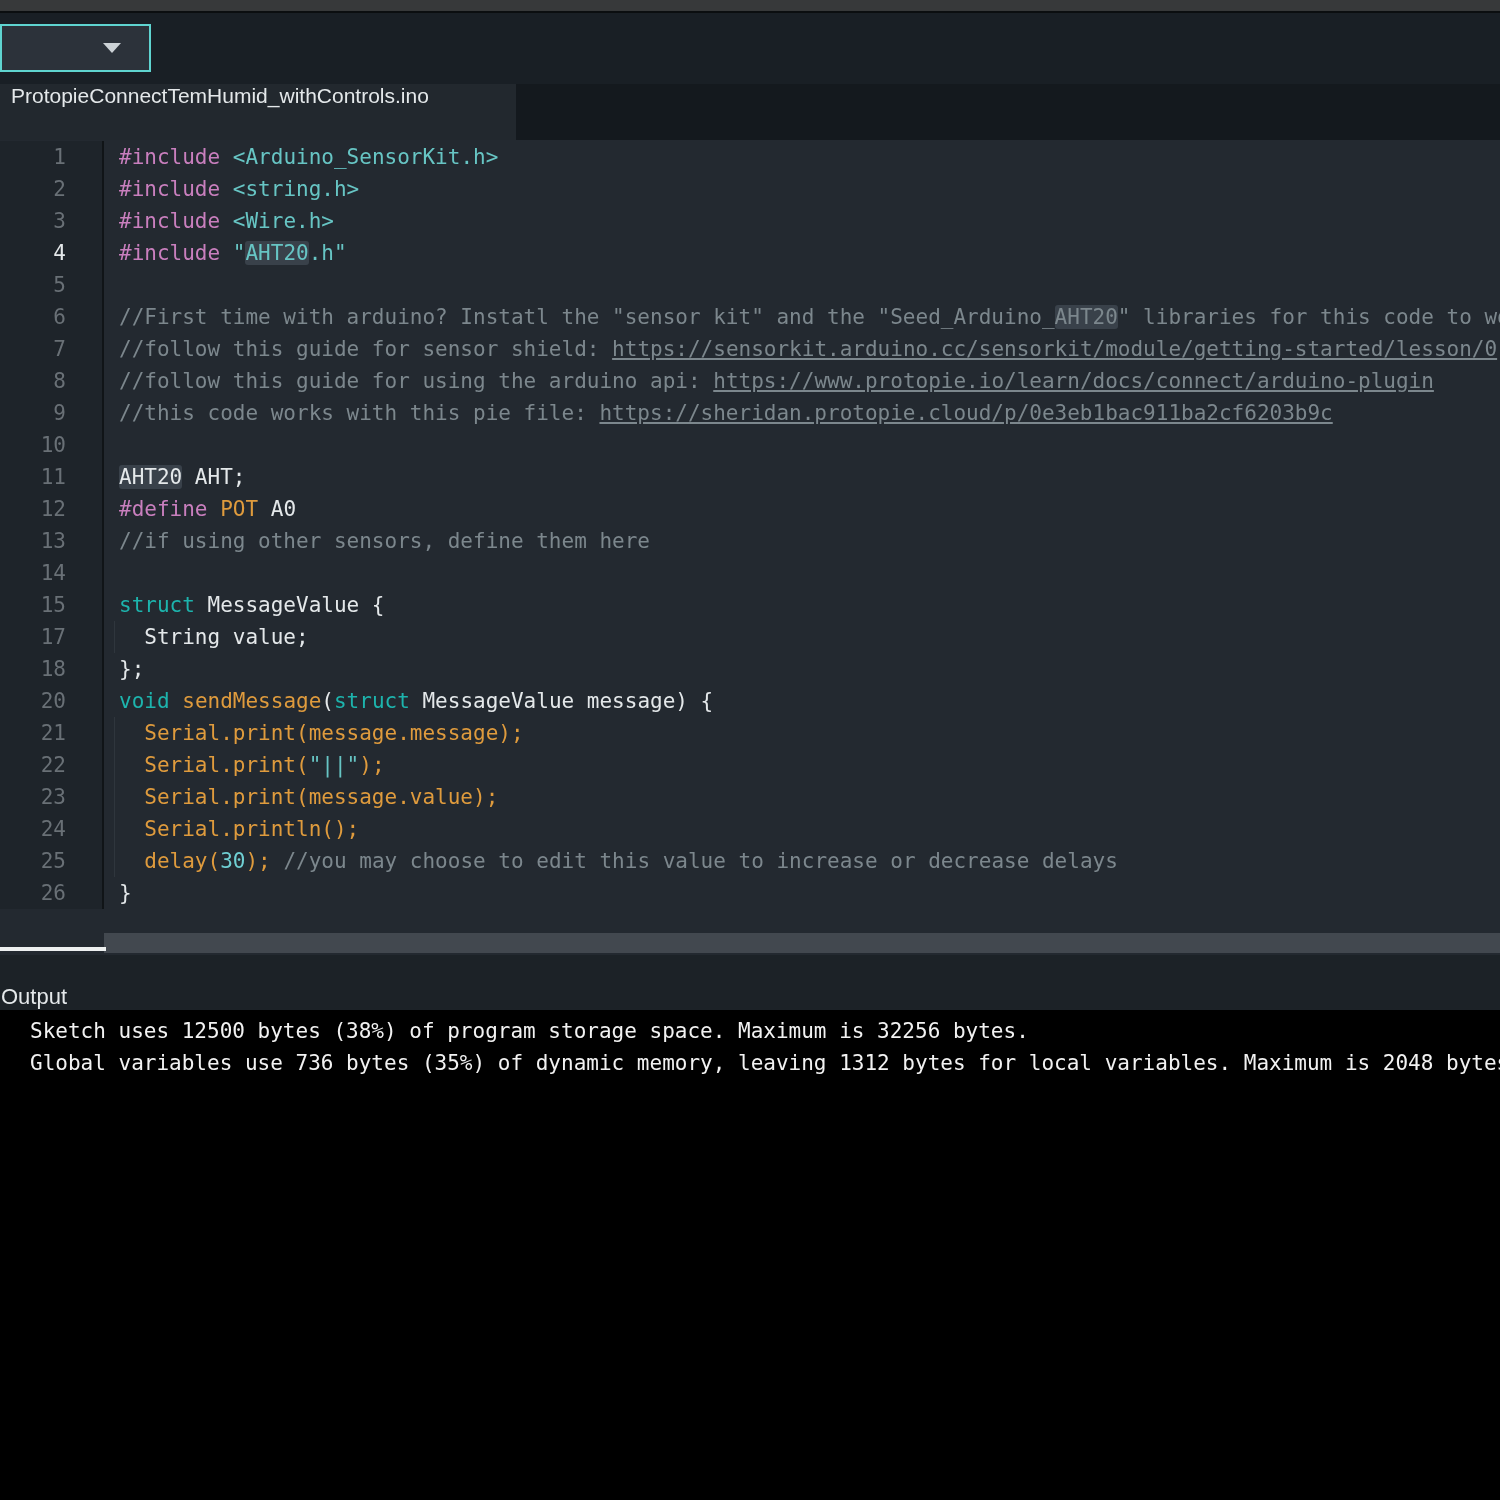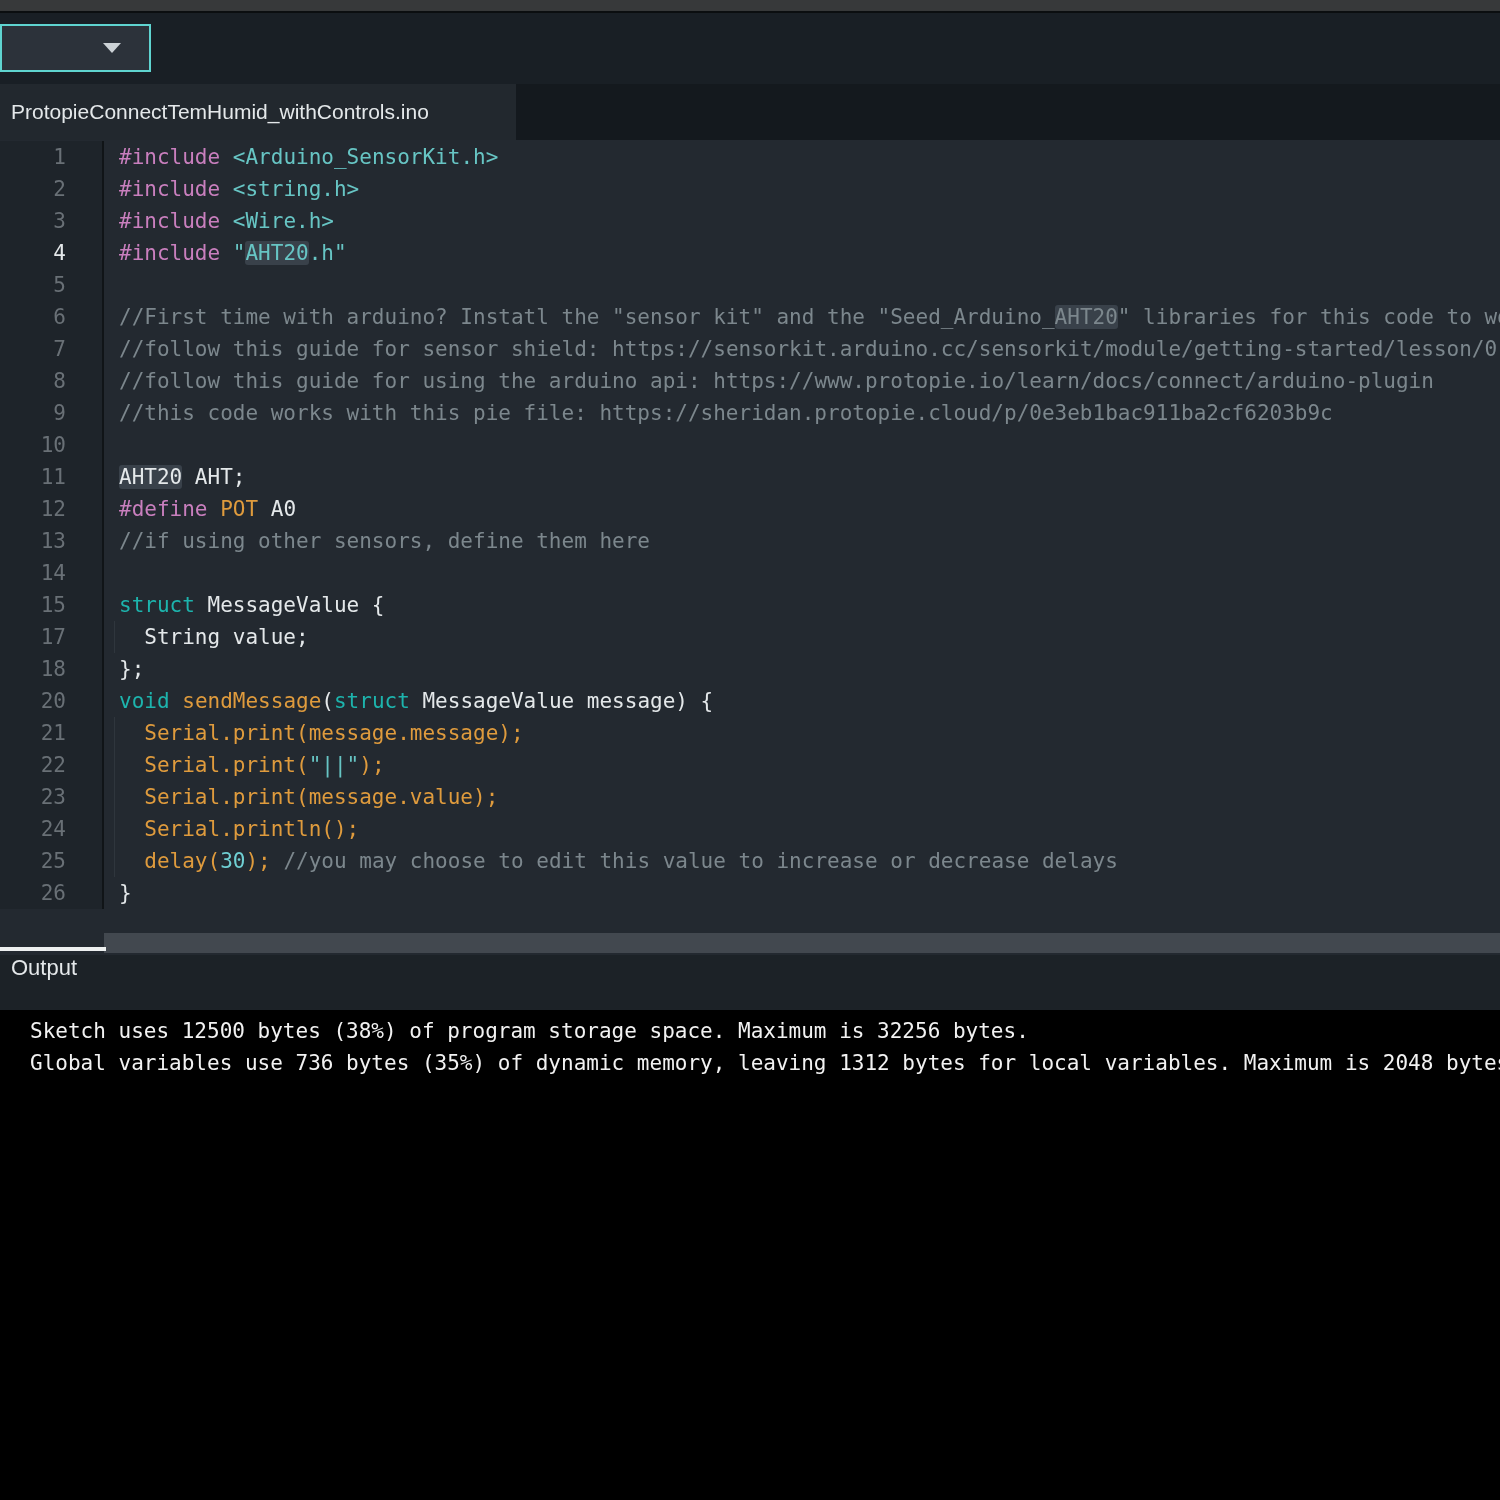--- a/index.html
+++ b/index.html
@@ -7,51 +7,51 @@
         font-family:"Liberation Sans",sans-serif;background:var(--bg-editor);}
 
   
   .topstrip{height:13px;background:var(--bg-topstrip);border-bottom:2px solid #0b0e10;box-sizing:border-box;}
   .toolbar{height:71px;background:var(--bg-toolbar);position:relative;}
   .board-selector{position:absolute;left:0;top:11px;width:151px;height:48px;box-sizing:border-box;
       border:2px solid var(--accent);background:#2c323a;display:flex;align-items:center;justify-content:flex-end;}
   .caret{width:0;height:0;border-left:9px solid transparent;border-right:9px solid transparent;
       border-top:10px solid #ccd2d6;margin-right:28px;}
   .tabbar{height:56px;background:var(--bg-tabbar);display:flex;}
-  .tab{width:516px;height:56px;background:var(--bg-tab);display:flex;align-items:center;
+  .tab{width:516px;height:56px;background:var(--bg-tab);display:flex;align-items:flex-start;
       padding-left:11px;box-sizing:border-box;color:var(--c-plain);font-size:21px;}
 
   
   .editor{height:815px;position:relative;overflow:hidden;background:var(--bg-editor);}
   #code-lines{position:absolute;left:0;top:1px;right:0;}
   .row{display:flex;height:32px;line-height:32px;font-family:"DejaVu Sans Mono",monospace;font-size:21px;}
   .ln{width:104px;box-sizing:border-box;padding-right:36px;text-align:right;color:var(--c-ln);
       background:var(--bg-gutter);border-right:2px solid #101417;flex:none;}
   .ln.active{color:var(--c-ln-active);}
   .code{flex:1;white-space:pre;padding-left:15px;position:relative;overflow:hidden;}
   .row.guide .code::before{content:"";position:absolute;left:10px;top:0;bottom:0;border-left:1px solid #2f363d;}
   .tok-pp{color:var(--c-pp);}
   .tok-str{color:var(--c-str);}
   .tok-kw{color:var(--c-kw);}
   .tok-fn{color:var(--c-fn);}
   .tok-num{color:var(--c-num);}
   .tok-cmt{color:var(--c-cmt);}
-  .tok-link{color:var(--c-cmt);}
+  .tok-link{color:var(--c-cmt);text-decoration:underline;}
   .tok-plain{color:var(--c-plain);}
   .tok-str_hl{color:var(--c-str);background:var(--c-hl);border-radius:3px;}
   .tok-plain_hl{color:var(--c-plain);background:var(--c-hl);border-radius:3px;}
   .tok-cmt_hl{color:var(--c-cmt);background:var(--c-hl);border-radius:3px;}
 
   .hscroll-track{position:absolute;left:104px;right:0;top:793px;height:20px;
       background:rgba(130,138,144,0.33);}
   .hscroll-thumb{position:absolute;left:0;top:807px;width:106px;height:4px;background:#edf0f0;z-index:3;}
 
   
-  .output-header{height:55px;background:var(--bg-outhead);display:flex;align-items:flex-start;
-      padding-left:11px;box-sizing:border-box;color:var(--c-plain);font-size:22px;}
+  .output-header{height:55px;background:var(--bg-outhead);display:flex;align-items:flex-end;
+      padding-left:1px;box-sizing:border-box;color:var(--c-plain);font-size:22px;}
   .console{height:579px;background:#000;color:#f2f2f2;font-family:"DejaVu Sans Mono",monospace;
       font-size:21px;line-height:32px;white-space:pre;overflow:hidden;padding:5px 0 0 30px;box-sizing:border-box;}
   .statusbar{height:15px;background:var(--bg-status);}
 </style>
 </head>
 <body>
 
 <div id="root" style="--bg-topstrip: #37393a; --bg-toolbar: #191f25; --bg-tabbar: #14191e; --bg-tab: #22282e; --bg-editor: #232930; --bg-gutter: #1e242a; --bg-outhead: #1c2227; --bg-status: #1a2026; --accent: #5fd4d0; --c-plain: #e4e8ea; --c-pp: #c97fbe; --c-str: #67c5c4; --c-kw: #1db4ad; --c-fn: #df9b3d; --c-num: #6fcfd3; --c-cmt: #7c878d; --c-ln: #697076; --c-ln-active: #e4e8ea; --c-hl: #39414a;">
   <div class="topstrip"></div>
 

